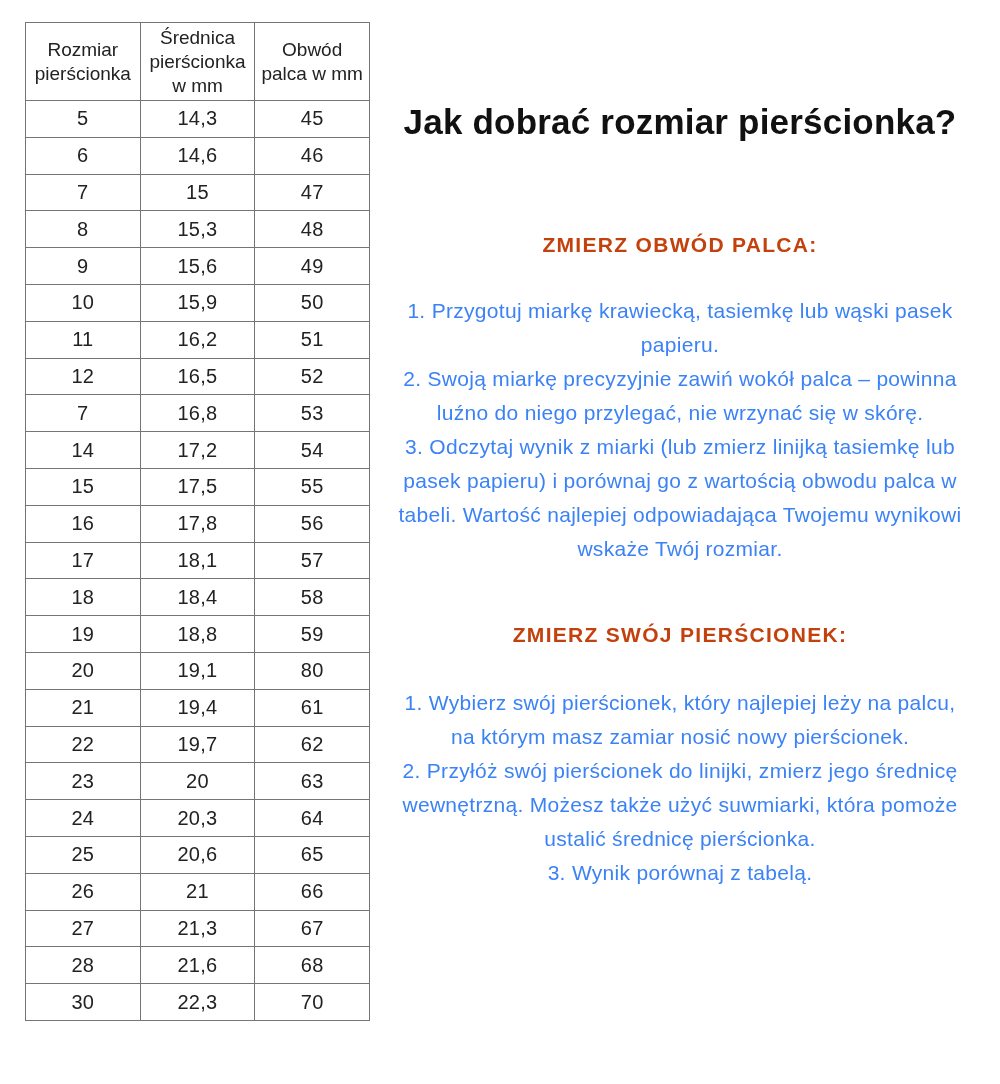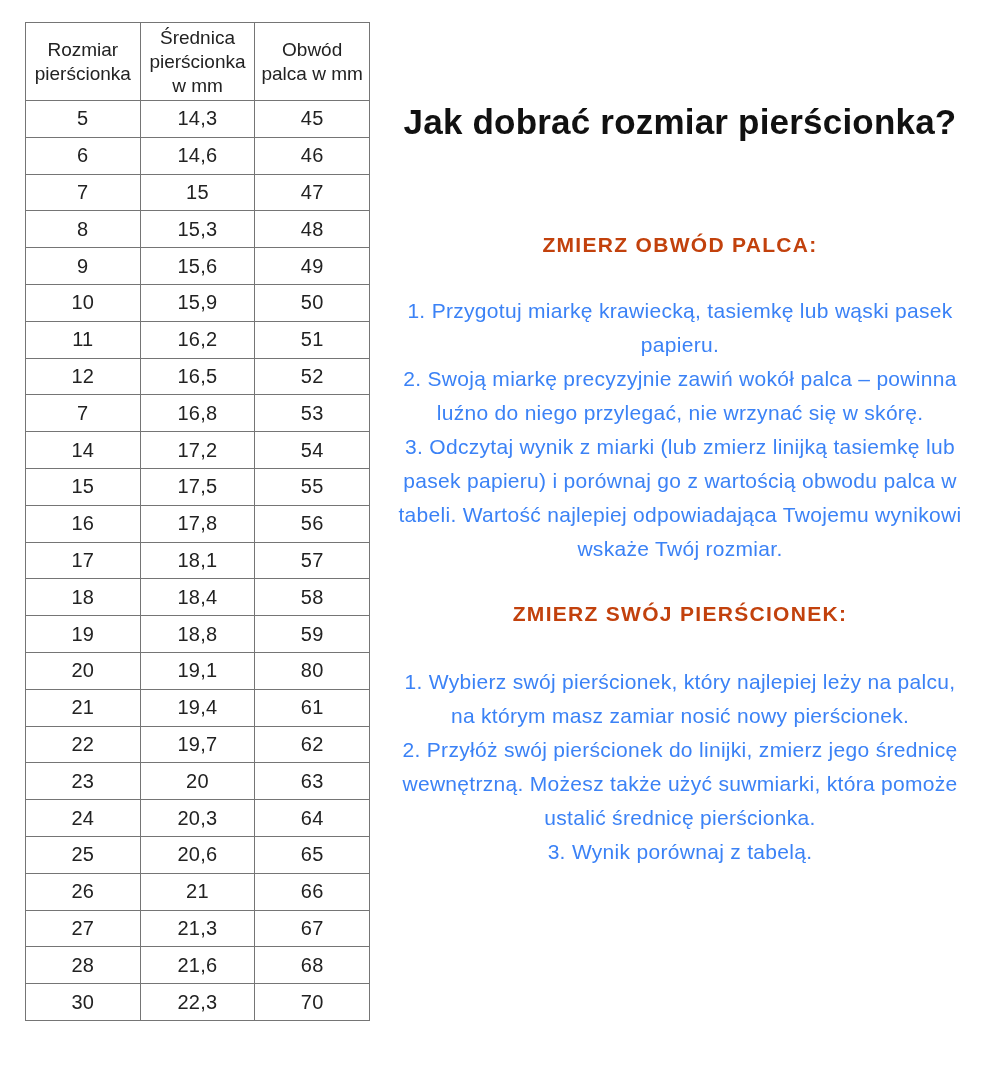--- a/index.html
+++ b/index.html
@@ -39,21 +39,21 @@
   .page-title {
     margin-top:97px;
     font-size:35px; line-height:46px; font-weight:700;
     color:#111111; letter-spacing:0.2px;
   }
   .section-heading {
     font-size:21px; line-height:26px; font-weight:700;
     letter-spacing:1.3px; color:#c2410c;
   }
   .section-heading.s1 { margin-top:87px; }
-  .section-heading.s2 { margin-top:35px; }
+  .section-heading.s2 { margin-top:56px; }
   .instructions {
     font-size:21px; line-height:34px; letter-spacing:0.3px;
     color:#3b82f6;
   }
   .instructions.list1 { margin-top:36px; }
   .instructions.list2 { margin-top:38px; }
   .instructions p { margin:0; }
 </style>
 </head>
 <body>

